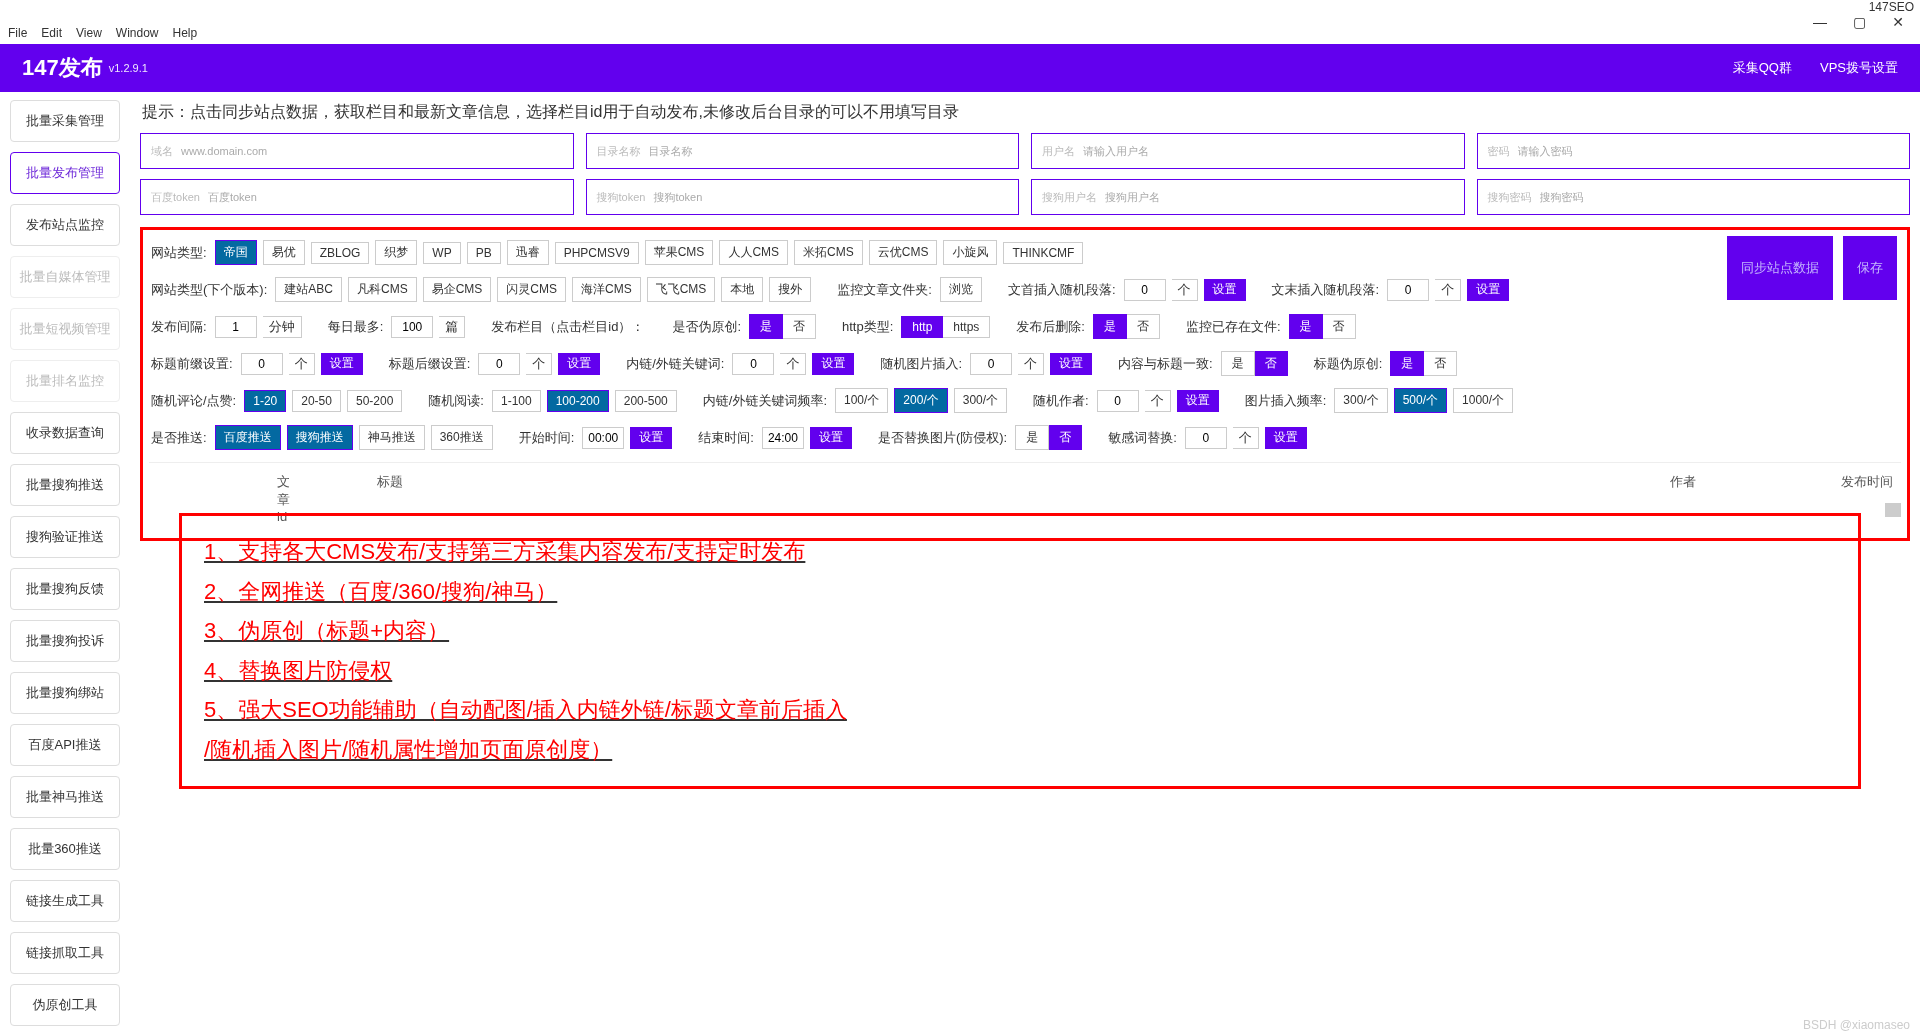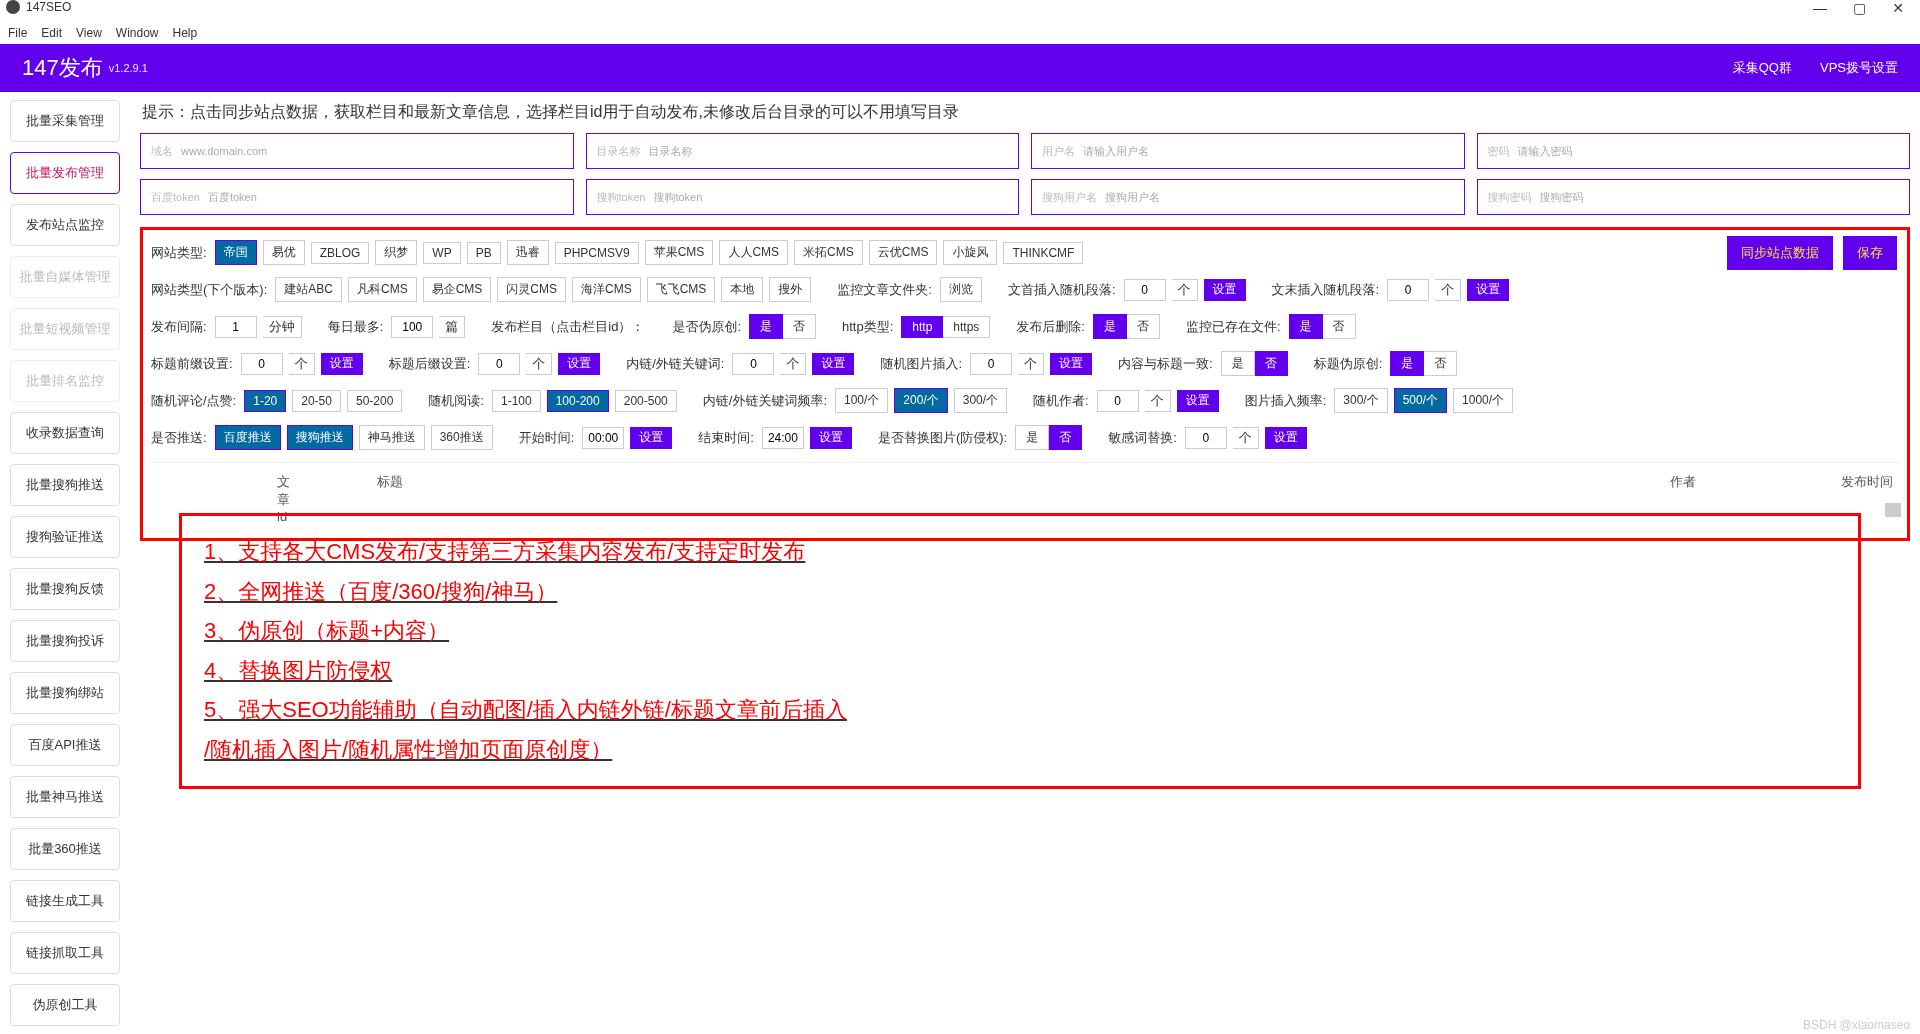--- a/index.html
+++ b/index.html
@@ -1,31 +1,31 @@
 <!DOCTYPE html>
 <html><head>
 <meta charset="utf-8">
 <style>
 * { box-sizing: border-box; margin: 0; padding: 0; font-family: "Microsoft YaHei", Arial, sans-serif; }
 body { background: #fff; font-size: 12px; color: #333; overflow: hidden; width: 1920px; height: 1034px; }
-.titlebar { height: 22px; display: flex; align-items: flex-start; padding: 0 6px; background: #fff; }
+.titlebar { height: 22px; display: flex; align-items: flex-end; padding: 0 6px; background: #fff; flex-direction: column; }
 .titlebar .ico { width: 14px; height: 14px; border-radius: 50%; background: #444; margin-right: 6px; }
 .titlebar .wbtns { margin-left: auto; display: flex; gap: 26px; padding-right: 10px; }
 .titlebar .wbtns span { font-size: 14px; cursor: pointer; }
 .menubar { height: 22px; display: flex; align-items: center; gap: 14px; padding: 0 8px; font-size: 12px; }
 .menubar span { cursor: pointer; }
 .header { background: #6200ee; color: #fff; height: 48px; display: flex; align-items: center; padding: 0 22px; }
-.header .title { font-size: 22px; font-weight: 400; }
+.header .title { font-size: 22px; font-weight: 700; }
 .header .ver { font-size: 11px; margin-left: 6px; opacity: .9; }
 .header .spacer { flex: 1; }
 .header .hlink { font-size: 13px; margin-left: 28px; cursor: pointer; }
 .main { display: flex; height: calc(100% - 92px); }
 .sidebar { width: 130px; padding: 8px 10px; display: flex; flex-direction: column; gap: 10px; }
 .sidebar .sbtn { height: 48px; border: 1px solid #ddd; border-radius: 4px; background: #fff; display: flex; align-items: center; justify-content: center; font-size: 13px; cursor: pointer; }
-.sidebar .sbtn.active { color: #be185d; border-color: #6200ee; }
+.sidebar .sbtn.active { color: #6d28d9; border-color: #6200ee; }
 .sidebar .sbtn.disabled { color: #bbb; border-color: #eee; }
 .content { flex: 1; padding: 4px 6px 0 6px; position: relative; }
 .tip { font-size: 16px; color: #333; padding: 6px 4px 10px 6px; }
 .inputs-row { display: flex; gap: 12px; padding: 0 4px 10px 4px; }
 .ibox { flex: 1; border: 1px solid #6200ee; height: 36px; display: flex; align-items: center; padding: 0 10px; }
 .ibox .lbl { color: #bbb; font-size: 11px; margin-right: 8px; white-space: nowrap; }
 .ibox input { border: none; outline: none; flex: 1; font-size: 11px; }
 .ibox input::placeholder { color: #aaa; }
 .redbox { border: 3px solid #ff0000; margin: 2px 4px 0 4px; padding: 4px 6px; position: relative; }
 .row { display: flex; align-items: center; gap: 6px; padding: 6px 2px; flex-wrap: wrap; font-size: 13px; }
@@ -33,21 +33,21 @@
 .tag { border: 1px solid #ccc; padding: 3px 8px; cursor: pointer; font-size: 12px; background: #fff; }
 .tag.on { background: #0369a1; color: #fff; border-color: #6200ee; }
 .ninput { border: 1px solid #ccc; width: 42px; height: 22px; text-align: center; font-size: 12px; }
 .unit { border: 1px solid #ccc; border-left: none; padding: 3px 6px; height: 22px; display: inline-flex; align-items: center; }
 .pbtn { background: #6200ee; color: #fff; border: 1px solid #6200ee; padding: 3px 8px; cursor: pointer; font-size: 12px; height: 22px; display: inline-flex; align-items: center; }
 .togg { display: inline-flex; }
 .togg span { border: 1px solid #ccc; padding: 3px 10px; cursor: pointer; font-size: 12px; }
 .togg span.on { background: #6200ee; color: #fff; border-color: #6200ee; }
 .togg span + span { border-left: none; }
 .topbtns { position: absolute; right: 10px; top: 6px; display: flex; gap: 10px; }
-.topbtns .bb { background: #6200ee; color: #fde047; padding: 8px 14px; cursor: pointer; font-size: 13px; }
+.topbtns .bb { background: #6200ee; color: #c4b5fd; padding: 23px 14px; cursor: pointer; font-size: 13px; }
 .tables { display: flex; margin-top: 6px; border-top: 1px solid #eee; }
 .t-left { width: 450px; border-right: 1px solid #eee; }
 .t-right { flex: 1; position: relative; }
 .thead { display: flex; padding: 10px 8px; font-size: 13px; color: #555; }
 .thead .c { flex: 1; }
 .scroll-ind { position: absolute; right: 0; top: 40px; width: 16px; height: 14px; background: #ccc; }
 .overlay { position: absolute; border: 3px solid #ff0000; padding: 16px 22px; background: transparent; }
 .overlay .ln { color: #ff0000; font-size: 22px; line-height: 1.8; white-space: nowrap; }
 .watermark { position: absolute; right: 10px; bottom: 2px; color: #ccc; font-size: 12px; }
 .gap { width: 14px; }

